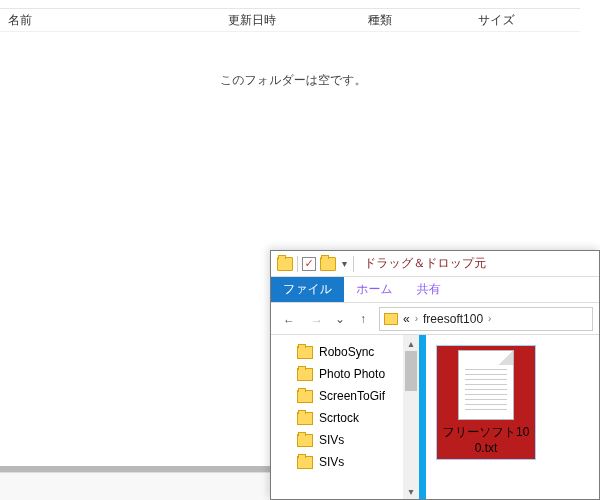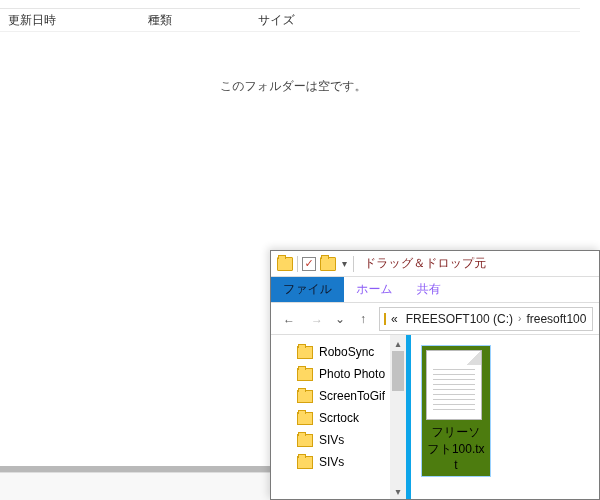--- a/index.html
+++ b/index.html
@@ -7,68 +7,69 @@
 
   
   .rear { position: absolute; left: 0; top: 0; width: 580px; height: 500px; background: #fff; }
   .columns-row { display: flex; align-items: center; height: 24px; border-top: 1px solid #e5e5e5; border-bottom: 1px solid #f0f0f0; color: #333; background:#fff;}
   .col { padding: 0 8px; border-right: 1px solid transparent; height: 100%; display:flex; align-items:center; cursor:default; }
   .c-name { width: 220px; }
   .c-date { width: 140px; }
   .c-type { width: 110px; }
   .c-size { width: 80px; }
   .content-area { height: 420px; position:relative; }
-  .empty-msg { position:absolute; left:220px; top:46px; color:#444; }
+  .empty-msg { position:absolute; left:220px; top:40px; color:#444; }
   .rear .bottom-edge { position:absolute; bottom:28px; left:0; height:6px; width:270px; background:#b9b9b9; }
   .rear .bottom-bar { position:absolute; bottom:0; left:0; height:28px; width:270px; background:#f8f8f8; border-top:1px solid #ddd; }
 
   
   .front { position:absolute; left:270px; top:250px; width:330px; height:250px; background:#fff; border:1px solid #7a7a7a; box-shadow: -2px -2px 8px rgba(0,0,0,.15); }
   .qat { height:26px; display:flex; align-items:center; gap:4px; padding:0 6px; background:#fff; border-bottom:1px solid #ddd; }
   .qat .folder-ic { width:16px; height:14px; background:#ffd862; border:1px solid #d6a20e; border-radius:1px; position:relative;}
   .qat .folder-ic::before{content:"";position:absolute;top:-3px;left:0;width:6px;height:3px;background:#ffd862;border:1px solid #d6a20e;border-bottom:none;}
   .qat .divider { width:1px; height:16px; background:#ccc; }
   .qat .check { width:14px; height:14px; border:1px solid #888; display:flex; align-items:center; justify-content:center; color:#c0392b; font-size:11px; line-height:1;}
   .qat .chev { color:#555; font-size:10px; padding:0 2px;}
   .qat .title { margin-left:6px; color:#7f1d1d; }
 
   .ribbon { height:26px; display:flex; align-items:stretch; border-bottom:1px solid #ddd; background:#fff;}
   .ribbon .tab { padding:0 12px; display:flex; align-items:center; color:#8b5cf6; cursor:default;}
-  .ribbon .tab.active { background:#1979ca; color:#0f172a; }
+  .ribbon .tab.active { background:#1979ca; color:#ffffff; }
 
   .navrow { height:32px; display:flex; align-items:center; gap:4px; padding:0 6px; border-bottom:1px solid #ddd;}
   .navbtn { width:24px; height:24px; display:flex; align-items:center; justify-content:center; color:#555; border-radius:2px; cursor:default;}
   .navbtn.disabled{ color:#bbb; }
   .crumb-box { flex:1; height:24px; border:1px solid #ccc; display:flex; align-items:center; padding:0 4px; gap:2px; overflow:hidden;}
   .crumb-box .folder-ic{ width:14px; height:12px; background:#ffd862; border:1px solid #d6a20e;}
   .crumb-box .seg { color:#222; padding:0 3px; white-space:nowrap; cursor:default;}
   .crumb-box .gt { color:#777; font-size:10px;}
 
   .body { display:flex; height: calc(100% - 26px - 26px - 32px); }
-  .tree { width:140px; border-right:5px solid #0ea5e9; overflow:hidden; position:relative; padding:6px 0 16px 10px;}
+  .tree { width:155px; border-right:7px solid #0ea5e9; overflow:hidden; position:relative; padding:6px 0 16px 10px;}
   .tree .scrollbar { position:absolute; right:0; top:0; width:16px; height:100%; background:#f0f0f0; display:flex; flex-direction:column; align-items:center;}
   .tree .scrollbar .arr{height:16px;width:100%;display:flex;align-items:center;justify-content:center;color:#666;font-size:10px;}
   .tree .scrollbar .thumb{ width:12px; height:40px; background:#c2c2c2; margin-top:0;}
   .tree .item { display:flex; align-items:center; gap:6px; height:22px; padding-left:16px; cursor:default;}
   .tree .item .folder-ic{ width:16px; height:13px; background:#ffd862; border:1px solid #d6a20e; position:relative;}
   .tree .item .folder-ic::before{content:"";position:absolute;top:-3px;left:0;width:6px;height:3px;background:#ffd862;border:1px solid #d6a20e;border-bottom:none;}
   .tree .item span{ white-space:nowrap; overflow:hidden; text-overflow:clip; max-width:100px;}
 
   .files { flex:1; padding:10px; }
-  .file { width:70px; display:flex; flex-direction:column; gap:4px; padding:4px; border:1px solid #99d1ff; background:#4d7c0f; cursor:default;}
+  .file { width:100px; display:flex; flex-direction:column; align-items:center; gap:4px; padding:4px; border:1px solid #99d1ff; background:#b91c1c; cursor:default;}
   .file .page { width:56px; height:70px; background:#fff; border:1px solid #bbb; position:relative; }
   .file .page::before{content:"";position:absolute;right:0;top:0;width:14px;height:14px;background:linear-gradient(135deg,#fff 49%, #ddd 50%);}
   .file .page .lines{position:absolute;left:6px;right:6px;top:18px;bottom:6px;background:repeating-linear-gradient(#ccc 0 1px, transparent 1px 5px);}
   .file .name{ text-align:center; word-break:break-all; }
 </style>
 </head>
 <body>
 
 <div class="rear">
   <div class="columns-row" style="margin-top:8px;">
+    <div class="col c-name">名前</div>
     <div class="col c-date">更新日時</div>
     <div class="col c-type">種類</div>
     <div class="col c-size">サイズ</div>
   </div>
   <div class="content-area">
     <div class="empty-msg">このフォルダーは空です。</div>
   </div>
   <div class="bottom-edge"></div>
   <div class="bottom-bar"></div>
 </div>
@@ -91,21 +92,20 @@
   </div>
 
   <div class="navrow">
     <div class="navbtn">←</div>
     <div class="navbtn disabled">→</div>
     <div class="navbtn" style="width:14px;">⌄</div>
     <div class="navbtn">↑</div>
     <div class="crumb-box">
       <div class="folder-ic"></div>
       <span class="seg">«</span>
-      <span class="seg">FREESOFT100 (C:)</span>
       <span class="gt">›</span>
       <span class="seg">freesoft100</span>
       <span class="gt">›</span>
     </div>
   </div>
 
   <div class="body">
     <div class="tree">
       <div class="item">
           <div class="folder-ic"></div>

